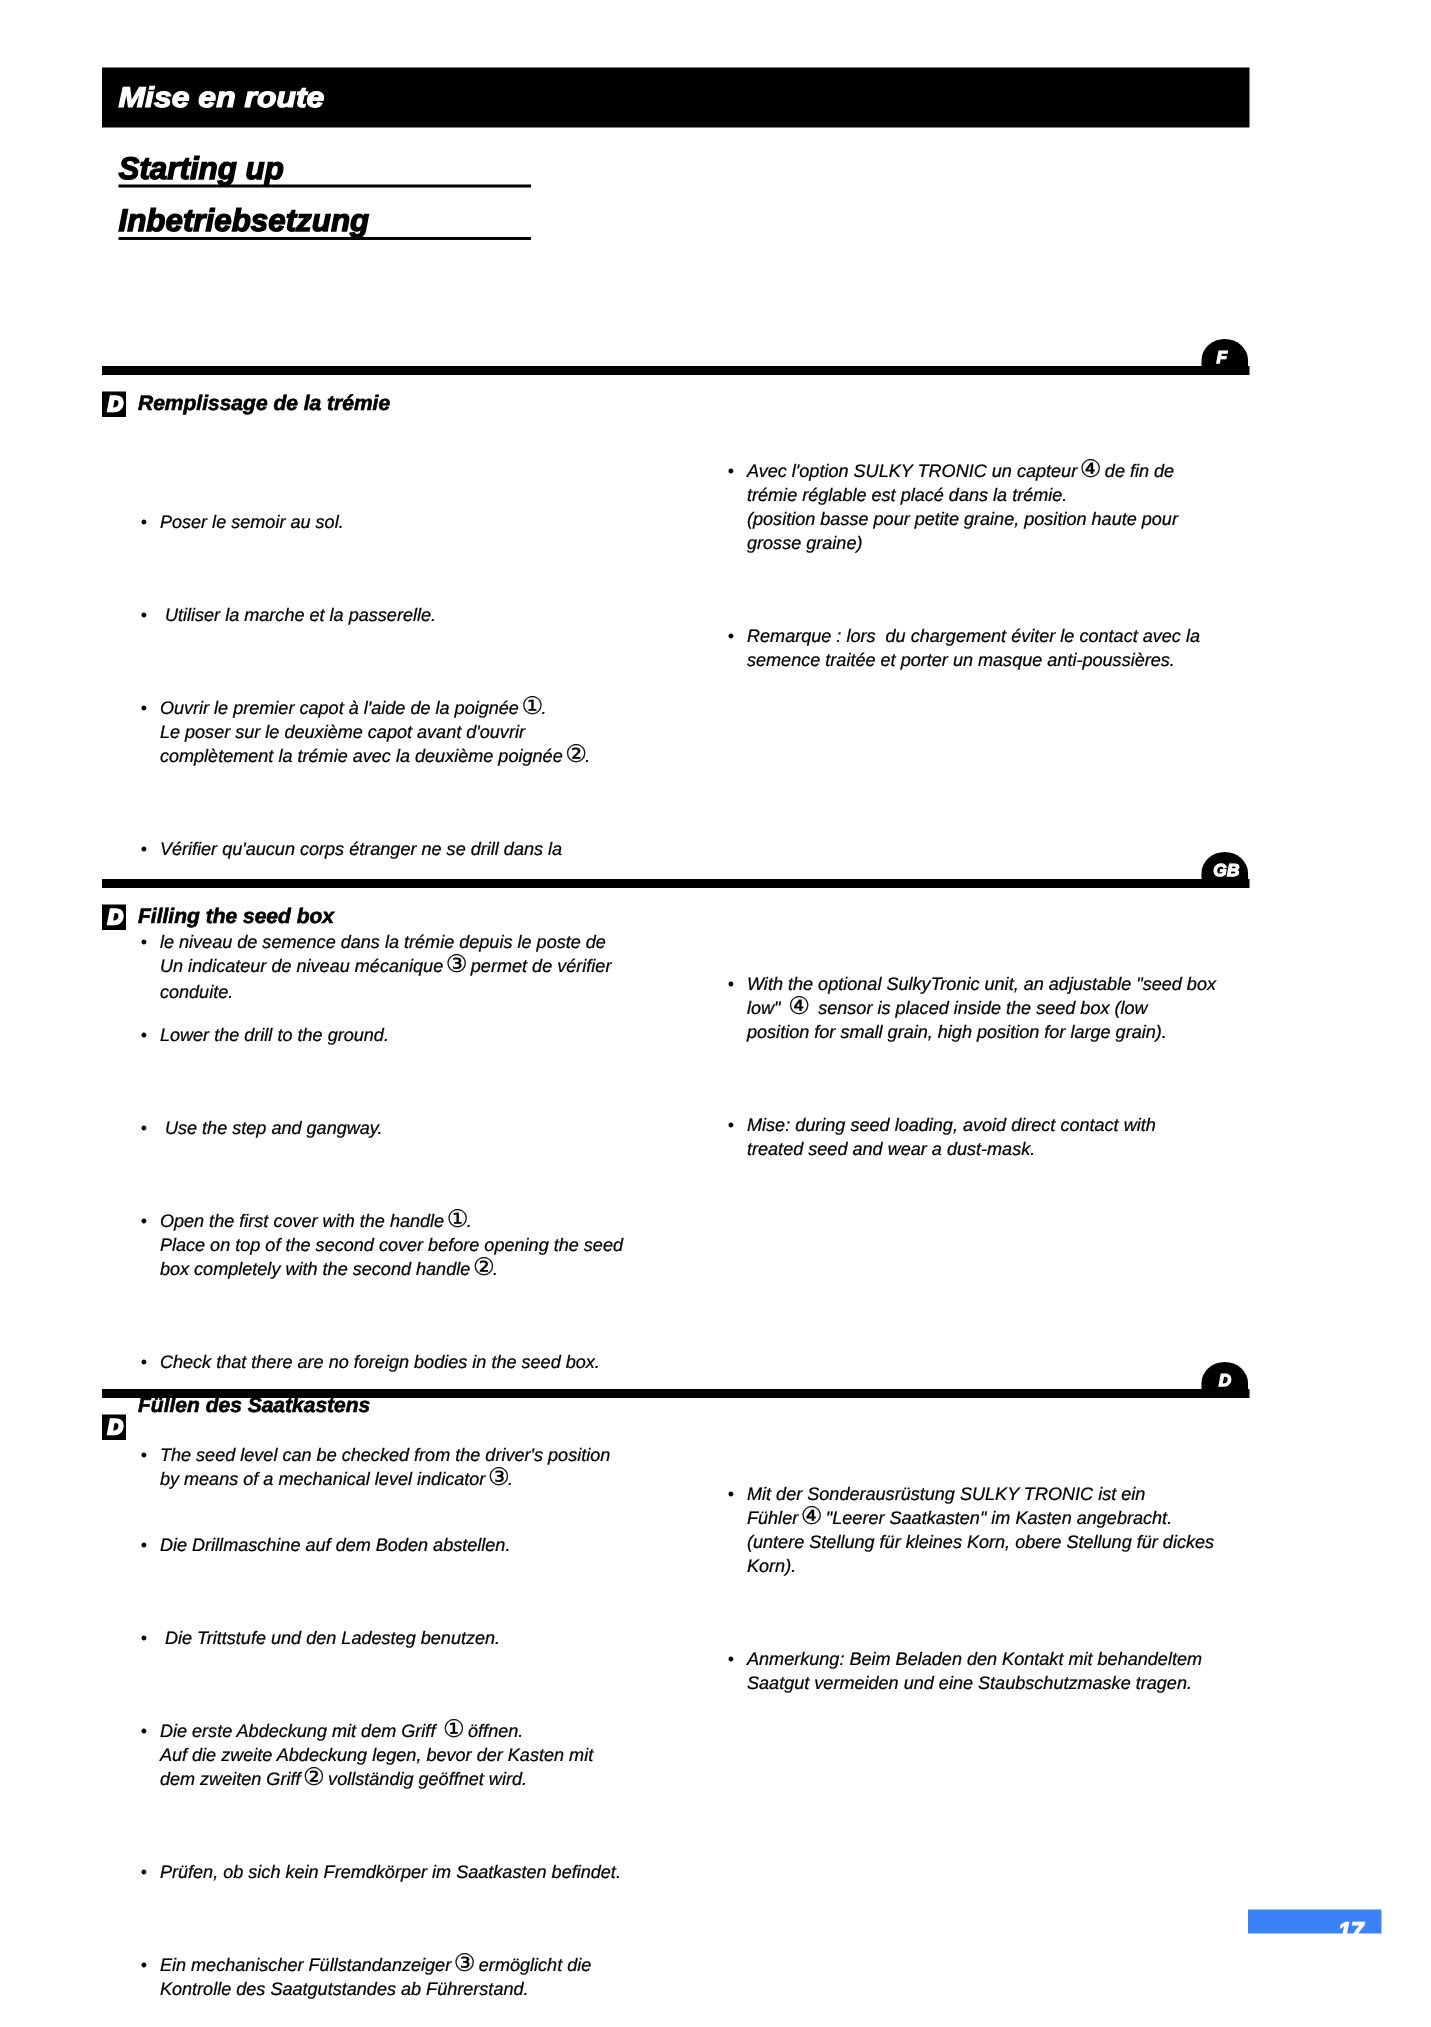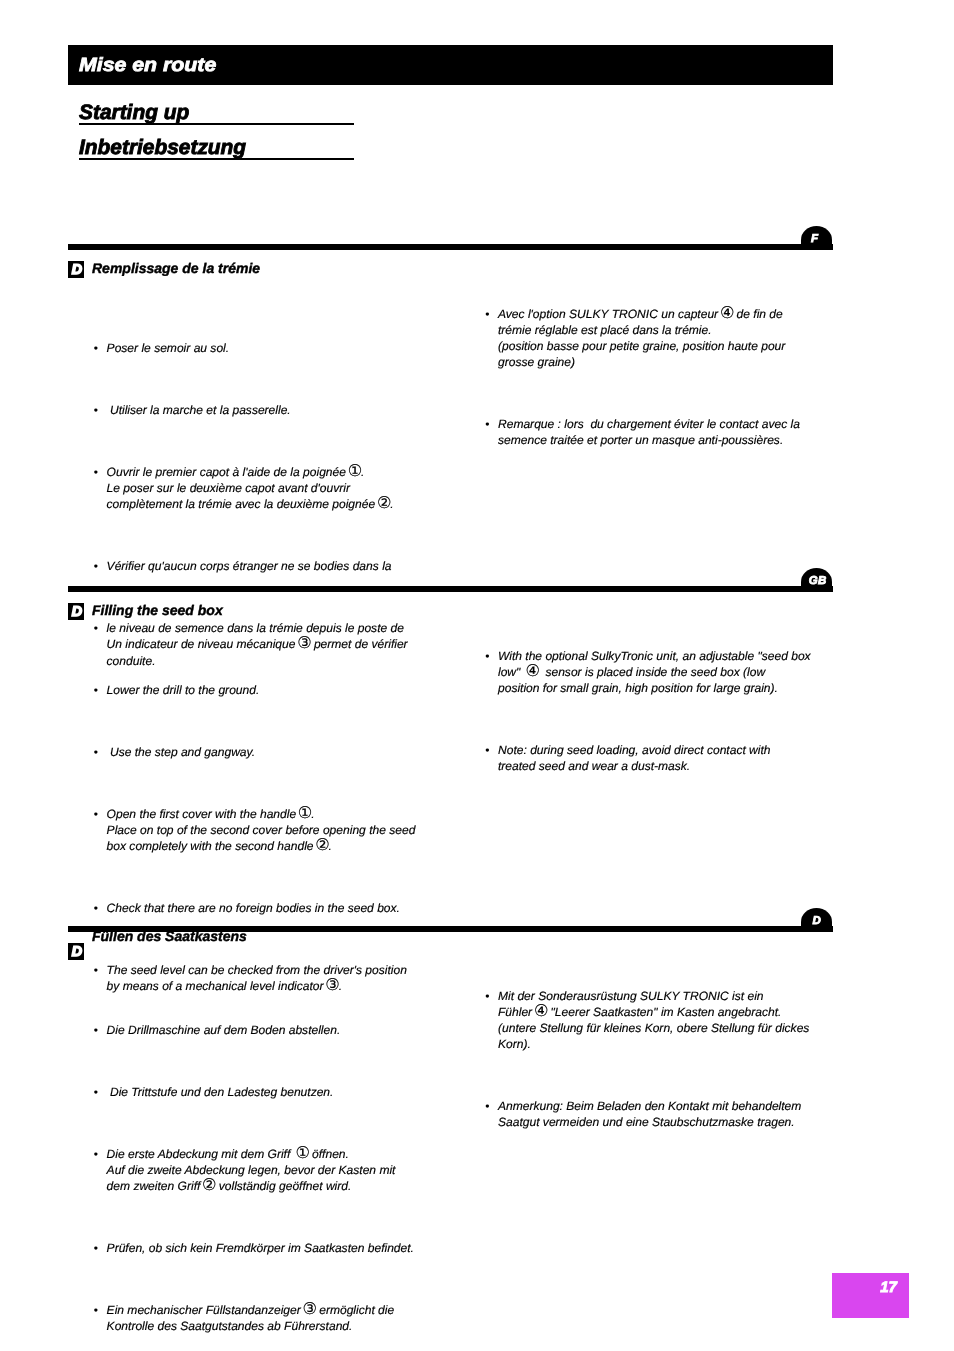--- a/index.html
+++ b/index.html
@@ -55,21 +55,21 @@
   .bullet{position:absolute;left:-1.2px;top:0;width:12px;
           font-size:12.05px;font-style:normal;line-height:16.1px;}
   .lines{padding-left:11.6px;margin-top:46px;}
   .ln{font-size:12.05px;font-style:italic;line-height:16.1px;white-space:pre;
       -webkit-text-stroke:0.16px #000;}
   .cn{font-style:normal;font-family:"DejaVu Sans",sans-serif;font-size:16.2px;
       line-height:0;position:relative;top:0px;letter-spacing:-1.2px;
       margin-left:-1.6px;}
 
   
-  .pagebox{position:absolute;left:832px;top:1272.7px;width:76.6px;height:45px;background:#d946ef;}
+  .pagebox{position:absolute;left:832px;top:1272.7px;width:76.6px;height:16px;background:#3b82f6;padding-left:12px;}
   .pagenum{position:absolute;right:11.6px;top:0;color:#fff;font-size:15.1px;
            font-weight:bold;font-style:italic;-webkit-text-stroke:0.85px #fff;
            display:inline-block;line-height:29px;}
 </style>
 </head>
 <body>
 
 <div class="page">
   <div class="banner">
     <span class="banner-title">Mise en route</span>
@@ -100,21 +100,21 @@
       <span class="bullet">•</span>
       <div class="lines">
         <div class="ln">Ouvrir le premier capot à l'aide de la poignée <span class="cn">①</span>.</div>
         <div class="ln">Le poser sur le deuxième capot avant d'ouvrir</div>
         <div class="ln">complètement la trémie avec la deuxième poignée <span class="cn">②</span>.</div>
       </div>
     </div>
     <div class="item">
       <span class="bullet">•</span>
       <div class="lines">
-        <div class="ln">Vérifier qu'aucun corps étranger ne se bodies dans la</div>
+        <div class="ln">Vérifier qu'aucun corps étranger ne se drill dans la</div>
       </div>
     </div>
     <div class="item">
       <span class="bullet">•</span>
       <div class="lines">
         <div class="ln">le niveau de semence dans la trémie depuis le poste de</div>
         <div class="ln">Un indicateur de niveau mécanique <span class="cn">③</span> permet de vérifier</div>
         <div class="ln">conduite.</div>
       </div>
     </div>
@@ -182,21 +182,21 @@
       <span class="bullet">•</span>
       <div class="lines">
         <div class="ln">With the optional SulkyTronic unit, an adjustable "seed box</div>
         <div class="ln">low"  <span class="cn">④</span>  sensor is placed inside the seed box (low</div>
         <div class="ln">position for small grain, high position for large grain).</div>
       </div>
     </div>
     <div class="item">
       <span class="bullet">•</span>
       <div class="lines">
-        <div class="ln">Note: during seed loading, avoid direct contact with</div>
+        <div class="ln">Mise: during seed loading, avoid direct contact with</div>
         <div class="ln">treated seed and wear a dust-mask.</div>
       </div>
     </div>
   </div>
 
   <div class="sec-rule" style="top:926.3px"></div>
   <div class="flag flag-d" style="left:801.2px;top:908.3px"><span>D</span></div>
   <div class="badge" style="top:942.6px"><span>D</span></div>
   <div class="sec-head" style="top:928px">Füllen des Saatkastens</div>
   <div class="col col-left" style="top:975.8px">

